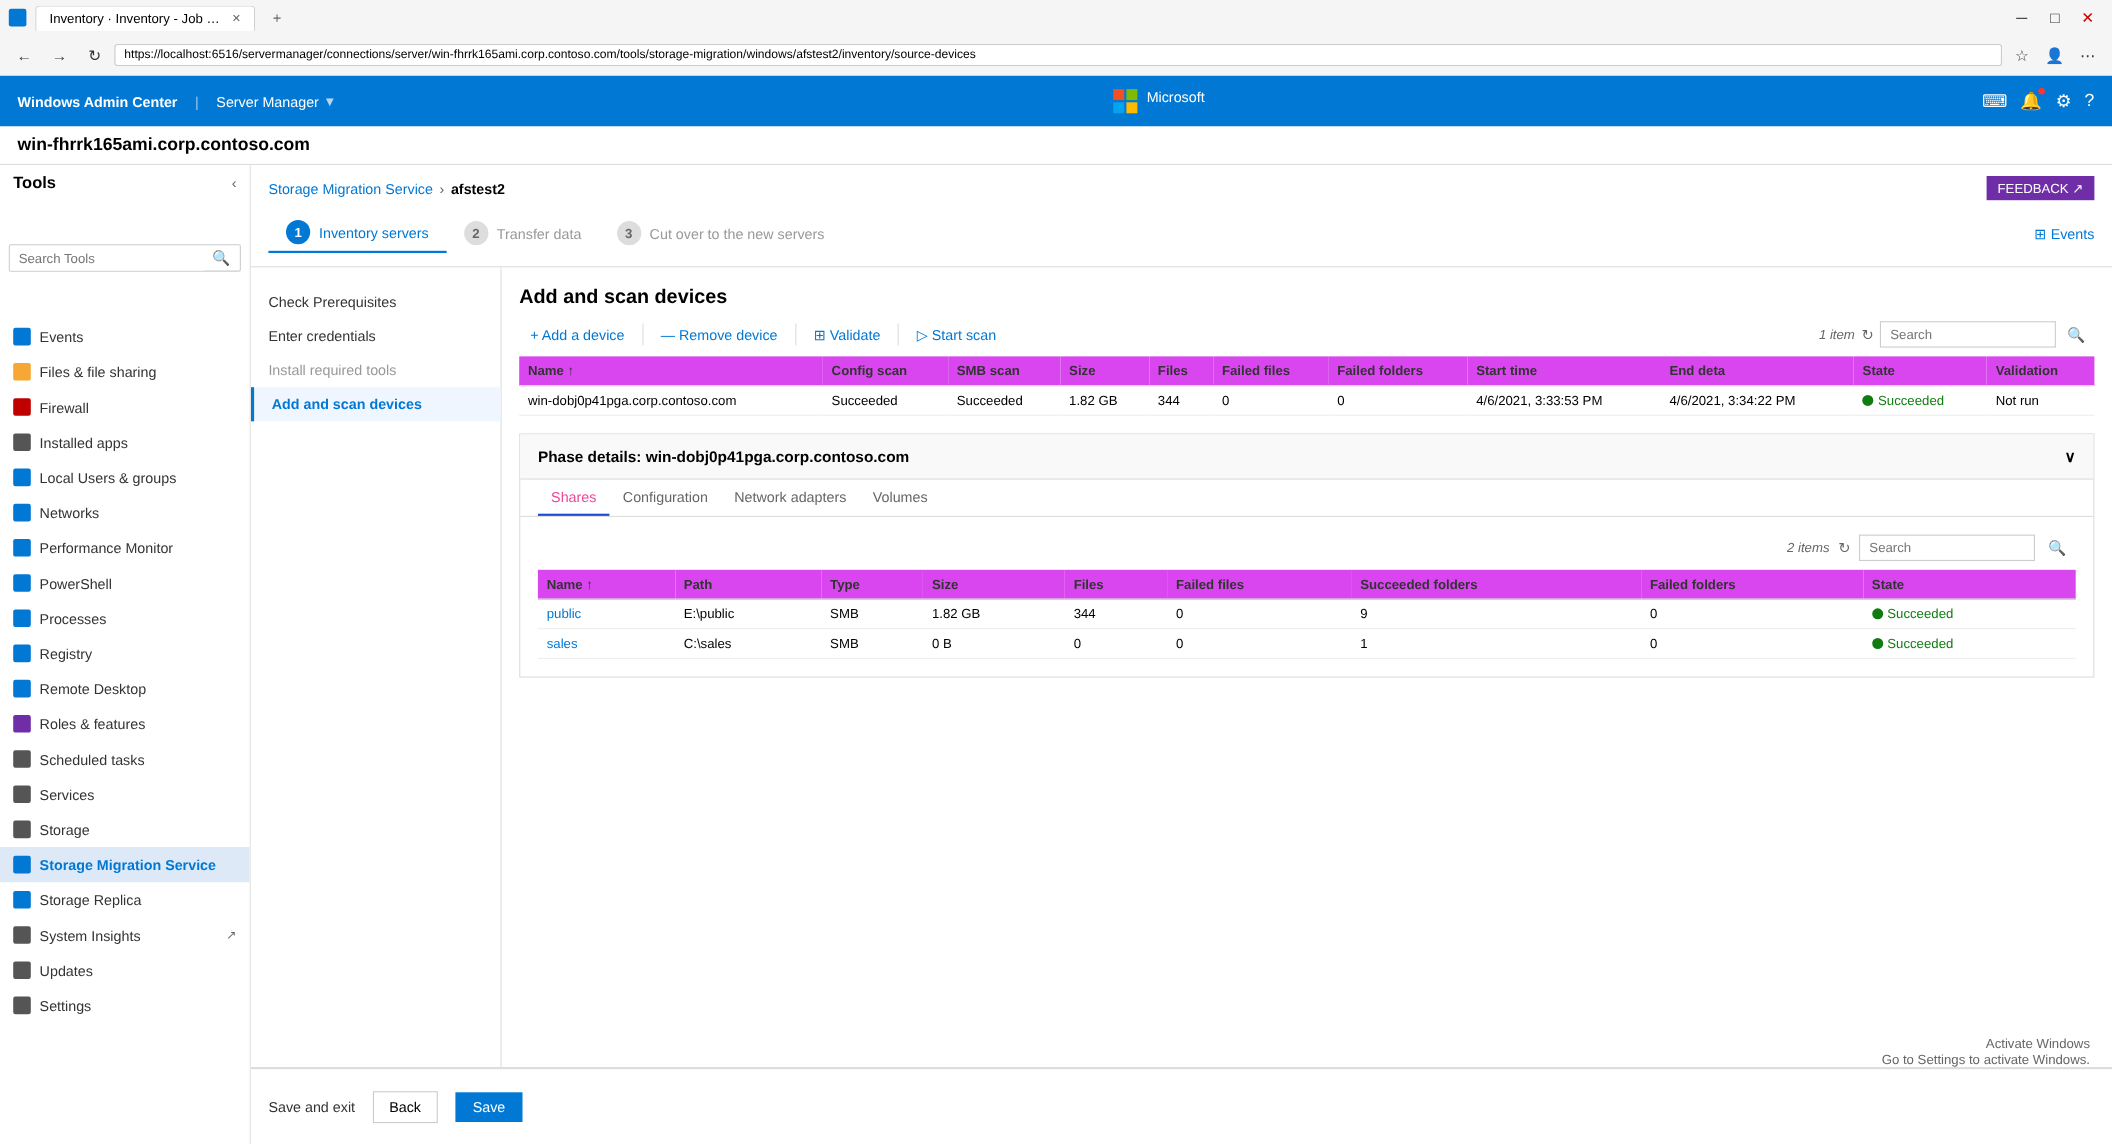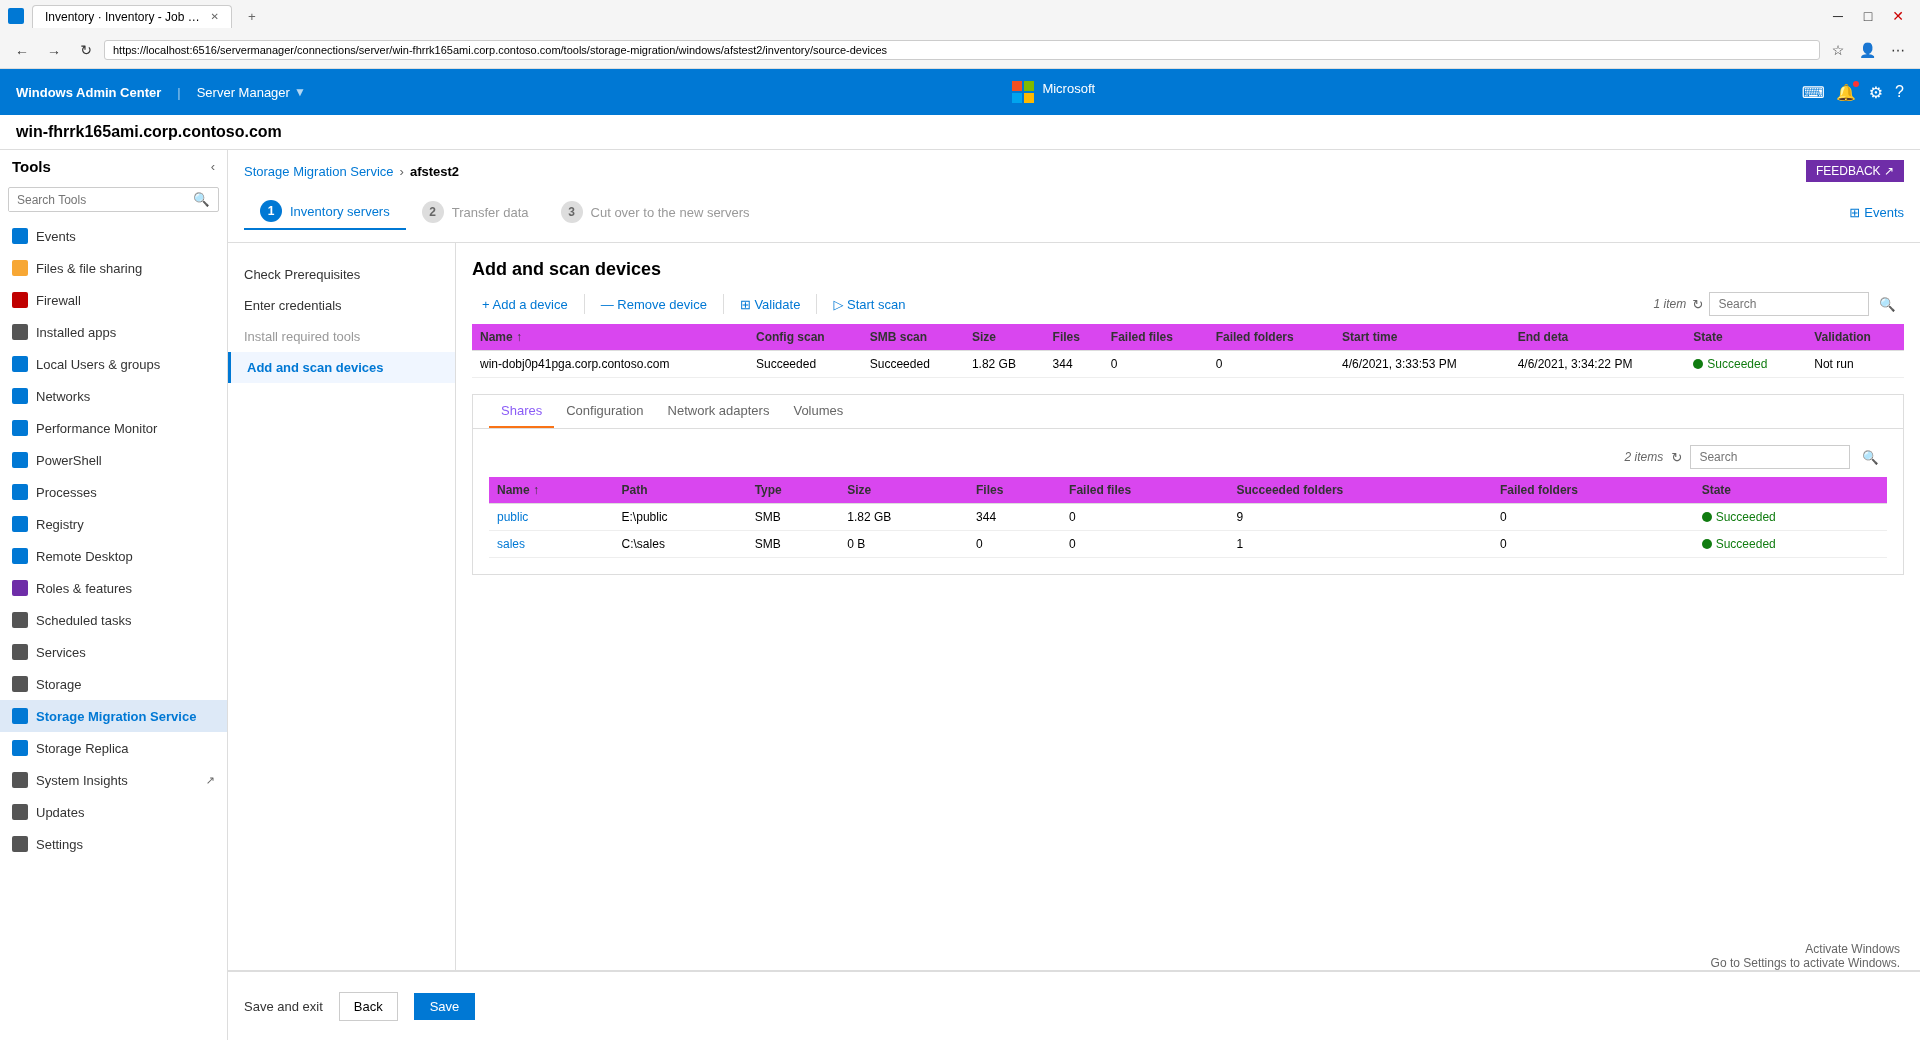--- a/index.html
+++ b/index.html
@@ -26,21 +26,21 @@
     .wac-header-right { margin-left: auto; display: flex; gap: 12px; align-items: center; }
     .wac-header-icon { color: white; font-size: 16px; cursor: pointer; }
 
     
     .page-layout { display: flex; flex-direction: column; height: calc(1040px - 32px - 36px - 46px); }
     .server-title { padding: 8px 16px; font-size: 16px; font-weight: 600; color: #000; border-bottom: 1px solid #ddd; background: white; }
 
     .content-area { display: flex; flex: 1; overflow: hidden; }
 
     
-    .sidebar { width: 228px; background: white; border-right: 1px solid #ddd; display: flex; flex-direction: column; overflow: hidden; }
+    .sidebar { width: 228px; background: white; border-right: 1px solid #ddd; display: flex; flex-direction: column; overflow: hidden; gap: 35px; }
     .sidebar-header { display: flex; align-items: center; justify-content: space-between; padding: 8px 12px; }
     .sidebar-title { font-size: 15px; font-weight: 600; }
     .sidebar-collapse { cursor: pointer; color: #666; }
     .search-box { margin: 4px 8px 8px; display: flex; align-items: center; border: 1px solid #ccc; border-radius: 2px; }
     .search-input { flex: 1; border: none; padding: 4px 8px; font-size: 12px; outline: none; }
     .search-btn { background: none; border: none; padding: 4px 8px; cursor: pointer; color: #666; }
     .sidebar-list { flex: 1; overflow-y: auto; }
     .sidebar-item { display: flex; align-items: center; gap: 8px; padding: 8px 12px; cursor: pointer; font-size: 13px; color: #333; }
     .sidebar-item.active { background: #dde9f7; color: #0078d4; font-weight: 600; }
     .sidebar-icon { width: 16px; height: 16px; flex-shrink: 0; }
@@ -90,21 +90,21 @@
     .data-table .link-cell { color: #0078d4; cursor: pointer; }
     .status-success { display: flex; align-items: center; gap: 4px; color: #107c10; }
     .status-dot { width: 10px; height: 10px; border-radius: 50%; }
     .status-dot.green { background: #107c10; }
 
     
     .phase-details { margin-top: 16px; border: 1px solid #ddd; }
     .phase-header { display: flex; align-items: center; justify-content: space-between; padding: 12px 16px; background: #f9f9f9; border-bottom: 1px solid #ddd; font-weight: 600; font-size: 14px; }
     .phase-tabs { display: flex; border-bottom: 1px solid #ddd; padding: 0 16px; }
     .phase-tab { padding: 8px 12px; cursor: pointer; font-size: 13px; color: #666; border-bottom: 2px solid transparent; }
-    .phase-tab.active { color: #8b5cf6; border-bottom: 2px solid #f97316; }
+    .phase-tab.active { color: #ec4899; border-bottom: 2px solid #1d4ed8; }
     .phase-content { padding: 8px 16px 16px; }
     .phase-toolbar { display: flex; align-items: center; justify-content: flex-end; gap: 4px; padding: 8px 0; }
 
     
     .bottom-bar { display: flex; align-items: center; padding: 20px 16px; border-top: 2px solid #ddd; gap: 16px; background: white; }
     .btn-back { background: none; border: 1px solid #ccc; padding: 6px 14px; cursor: pointer; font-size: 13px; }
     .btn-next { background: #0078d4; color: white; border: none; padding: 6px 16px; cursor: pointer; font-size: 13px; }
 
     
     .activate-watermark { position: fixed; bottom: 70px; right: 20px; text-align: right; color: #666; font-size: 12px; }
@@ -359,20 +359,24 @@
                   <td>4/6/2021, 3:34:22 PM</td>
                   <td>
                     <span class="status-success"><span class="status-dot green"></span>Succeeded</span>
                   </td>
                   <td>Not run</td>
                 </tr>
               </tbody>
           </table>
 
           <div class="phase-details">
+            <div class="phase-header">
+              <span>Phase details: win-dobj0p41pga.corp.contoso.com</span>
+              <span style="cursor:pointer;">∨</span>
+            </div>
             <div class="phase-tabs" id="phase-tabs">
                 <div class="phase-tab active">Shares</div>
                 <div class="phase-tab">Configuration</div>
                 <div class="phase-tab">Network adapters</div>
                 <div class="phase-tab">Volumes</div>
               </div>
             <div class="phase-content">
               <div class="phase-toolbar">
                 <span class="item-count">2 items</span>
                 <button class="refresh-btn">↻</button>

